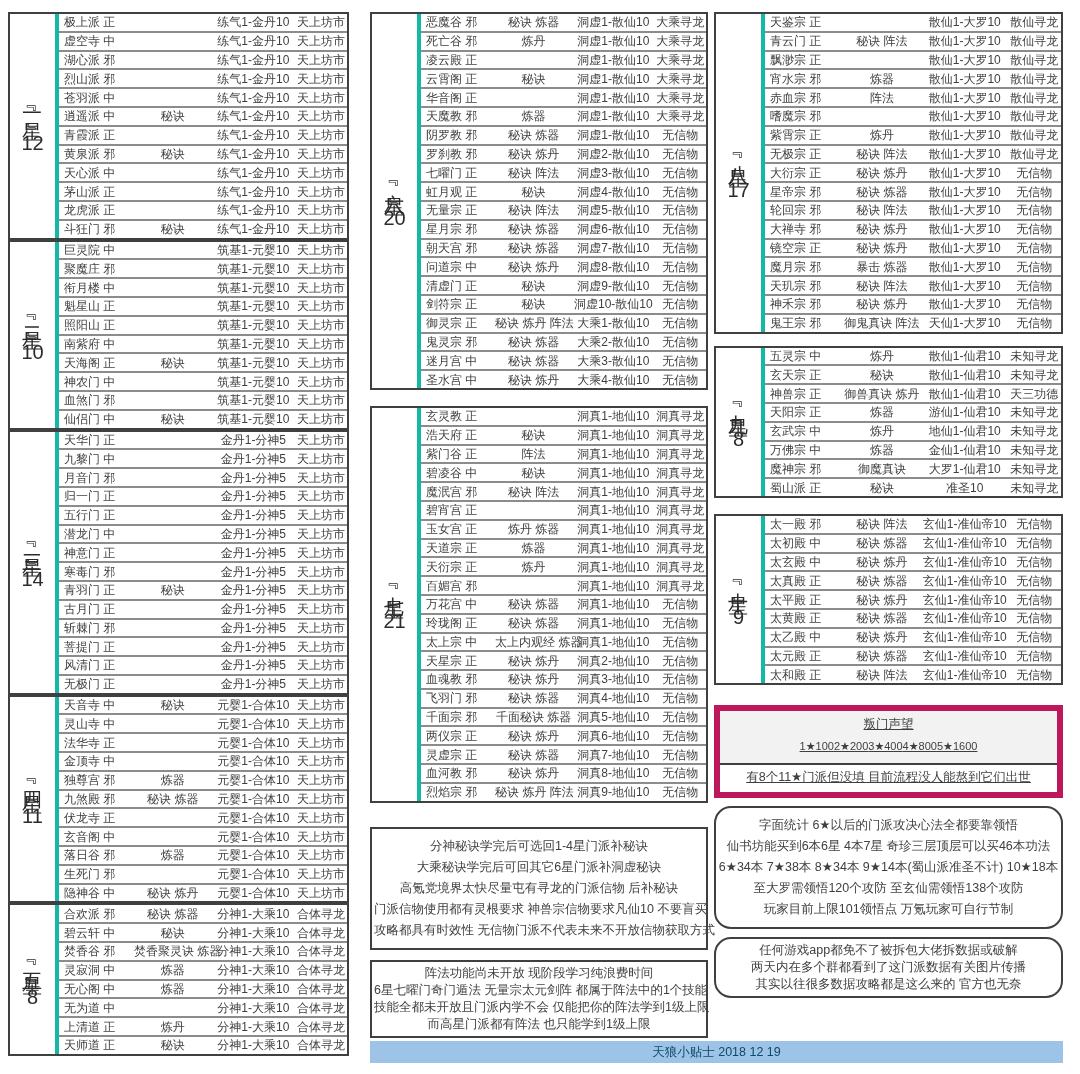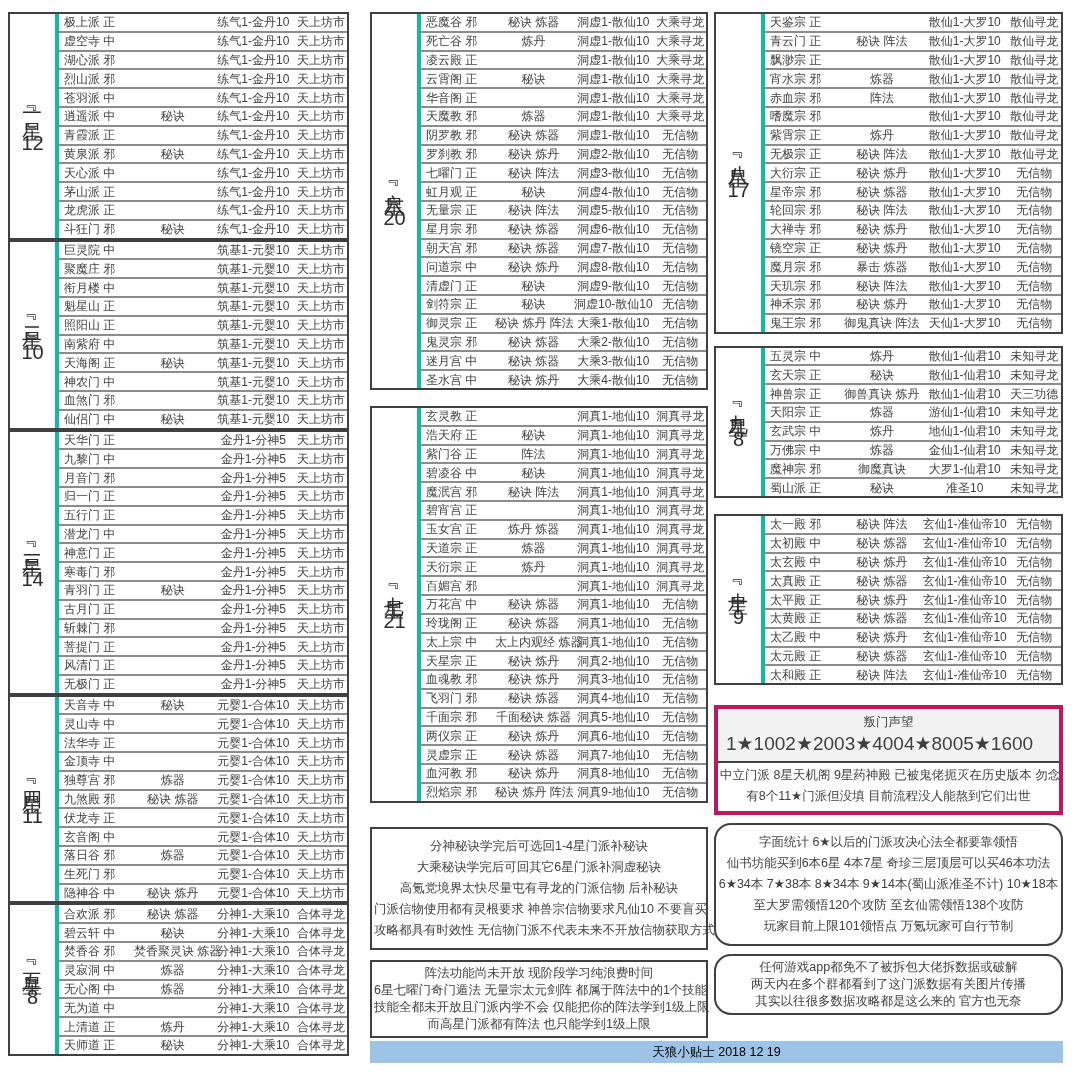--- a/index.html
+++ b/index.html
@@ -33,39 +33,39 @@
   .cell.token{text-align:center;}
 
   .note{
     border:2px solid #404040;background:#fff;box-sizing:border-box;
     text-align:center;font-size:12.5px;padding:7px 2px;
   }
   .note .note-line{line-height:21px;white-space:nowrap;}
   .note.compact{padding:3px 2px;}
   .note.compact .note-line{line-height:17px;}
 
-  .rep-block{border:4px solid #be185d;background:#fde047;box-sizing:border-box;}
+  .rep-block{border:6px solid #be185d;background:#fde047;box-sizing:border-box;text-decoration:underline;}
   .rep-top{background:#f2f2f2;border-bottom:2px solid #404040;padding:3px 8px 5px 8px;}
   .rep-title{text-align:center;font-size:12.5px;line-height:20px;}
-  .rep-row{display:flex;justify-content:flex-start;font-size:19px;line-height:24px;}
+  .rep-row{display:flex;justify-content:center;font-size:11px;line-height:24px;}
   .rep-row .tier{white-space:nowrap;}
   .rep-notes{border:none;padding:2px 2px 4px 2px;}
   .rep-notes .note-line{line-height:21px;}
 
   .mt16{margin-top:16px;}
   .mt12{margin-top:12px;}
   .mt10{margin-top:10px;}
   .mt8{margin-top:8px;border-radius:17px;}
   .mt20{margin-top:20px;}
   .mt24{margin-top:24px;}
 
   .footer-bar{
     position:absolute;left:370px;top:1041px;width:693px;height:22px;
     background:#9dc3e6;display:flex;align-items:center;justify-content:center;
-    font-size:12.5px;color:#000000;
+    font-size:12.5px;color:#0c4a6e;
   }
 </style>
 </head>
 <body>
 
 <div class="col col-left">
   <div class="star-block">
     <div class="star-label">
       <span class="vert">『一星』</span>
       <span class="cnt">12</span>
@@ -950,21 +950,20 @@
       <div class="rep-title">叛门声望</div>
       <div class="rep-row">
           <span class="tier">1★100</span>
           <span class="tier">2★200</span>
           <span class="tier">3★400</span>
           <span class="tier">4★800</span>
           <span class="tier">5★1600</span>
         </div>
     </div>
     <div class="note rep-notes">
-        <div class="note-line">中立门派 8星天机阁 9星药神殿 已被鬼佬扼灭在历史版本 勿念</div>
         <div class="note-line">有8个11★门派但没填 目前流程没人能熬到它们出世</div>
       </div>
   </div>
 
   <div class="note mt8">
       <div class="note-line">字面统计 6★以后的门派攻决心法全都要靠领悟</div>
       <div class="note-line">仙书坊能买到6本6星 4本7星 奇珍三层顶层可以买46本功法</div>
       <div class="note-line">6★34本 7★38本 8★34本 9★14本(蜀山派准圣不计) 10★18本</div>
       <div class="note-line">至大罗需领悟120个攻防  至玄仙需领悟138个攻防</div>
       <div class="note-line">玩家目前上限101领悟点  万氪玩家可自行节制</div>

